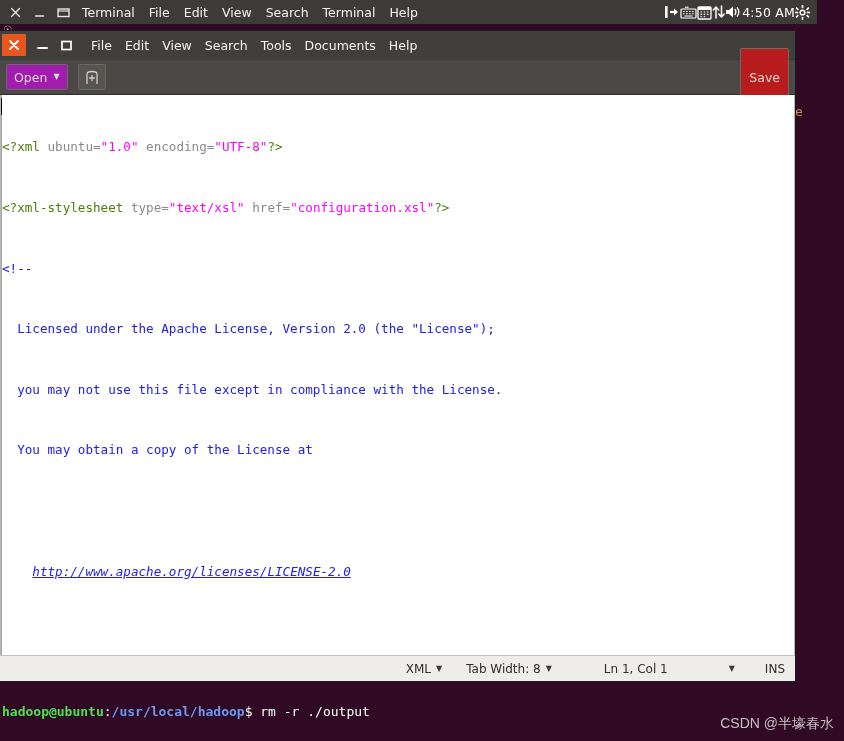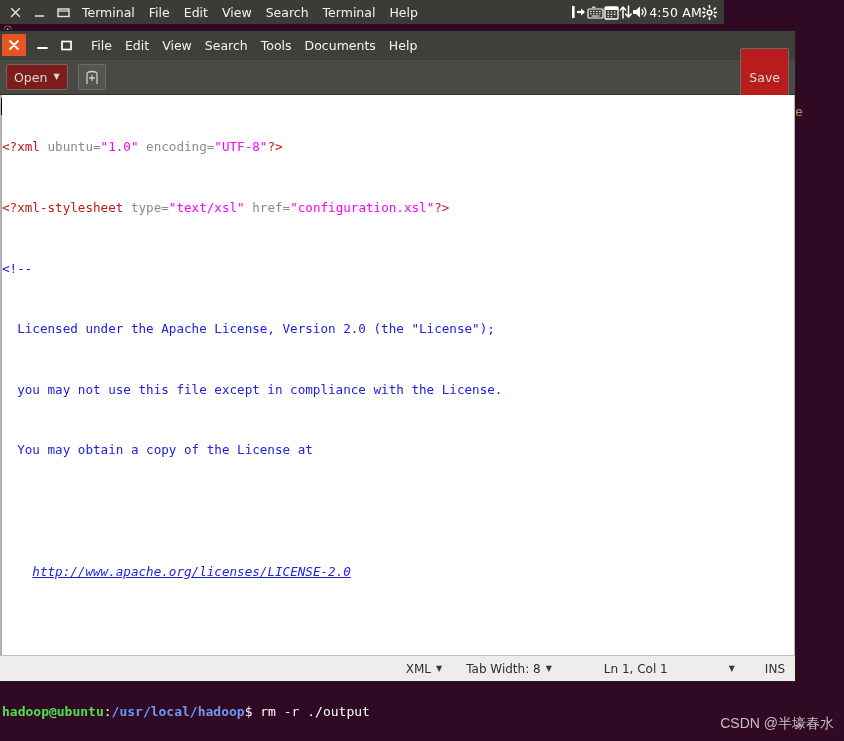--- a/index.html
+++ b/index.html
@@ -19,21 +19,21 @@
   #desktop {
     position: absolute;
     inset: 0;
     background: #300a24;
   }
 
   
   #top-panel {
     position: absolute;
     top: 0; left: 0;
-    width: 724px;
+    width: 817px;
     height: 24px;
     background: #3c3b37;
     display: flex;
     align-items: center;
     color: #f2f1f0;
     font-size: 12.5px;
     z-index: 40;
   }
   .win-ctrl-group {
     display: flex;
@@ -202,21 +202,21 @@
     padding: 0 6px;
     flex: 0 0 auto;
     position: relative;
   }
   #open-button {
     display: flex;
     align-items: center;
     gap: 6px;
     height: 24px;
     padding: 0 7px;
-    background: #7f1d1d;
+    background: #a21caf;
     border: 1px solid #6b6a65;
     border-radius: 2px;
     color: #dcdad5;
     font-size: 12.5px;
   }
   #open-button .caret {
     font-size: 8px;
     line-height: 1;
     color: #dcdad5;
   }
@@ -256,21 +256,21 @@
     left: 0;
     top: 2px;
     font-family: "DejaVu Sans Mono", monospace;
     font-size: 12.6px;
     line-height: 20.2px;
     white-space: pre;
     color: #1a1a1a;
     padding-left: 1px;
   }
   .ln { height: 20.2px; }
-  .c-tag     { color: #b91c1c; }          
+  .c-tag     { color: #4d7c0f; }          
   .c-attr    { color: #8a8a8a; }          
   .c-str     { color: #ff00ff; }          
   .c-eq      { color: #8a8a8a; }
   .c-comment { color: #2020e0; }          
   .c-cdelim  { color: #2020e0; }          
   .c-link    { color: #2020e0; text-decoration: underline; font-style: italic; }
 
   #text-cursor {
     position: absolute;
     left: 0px;

